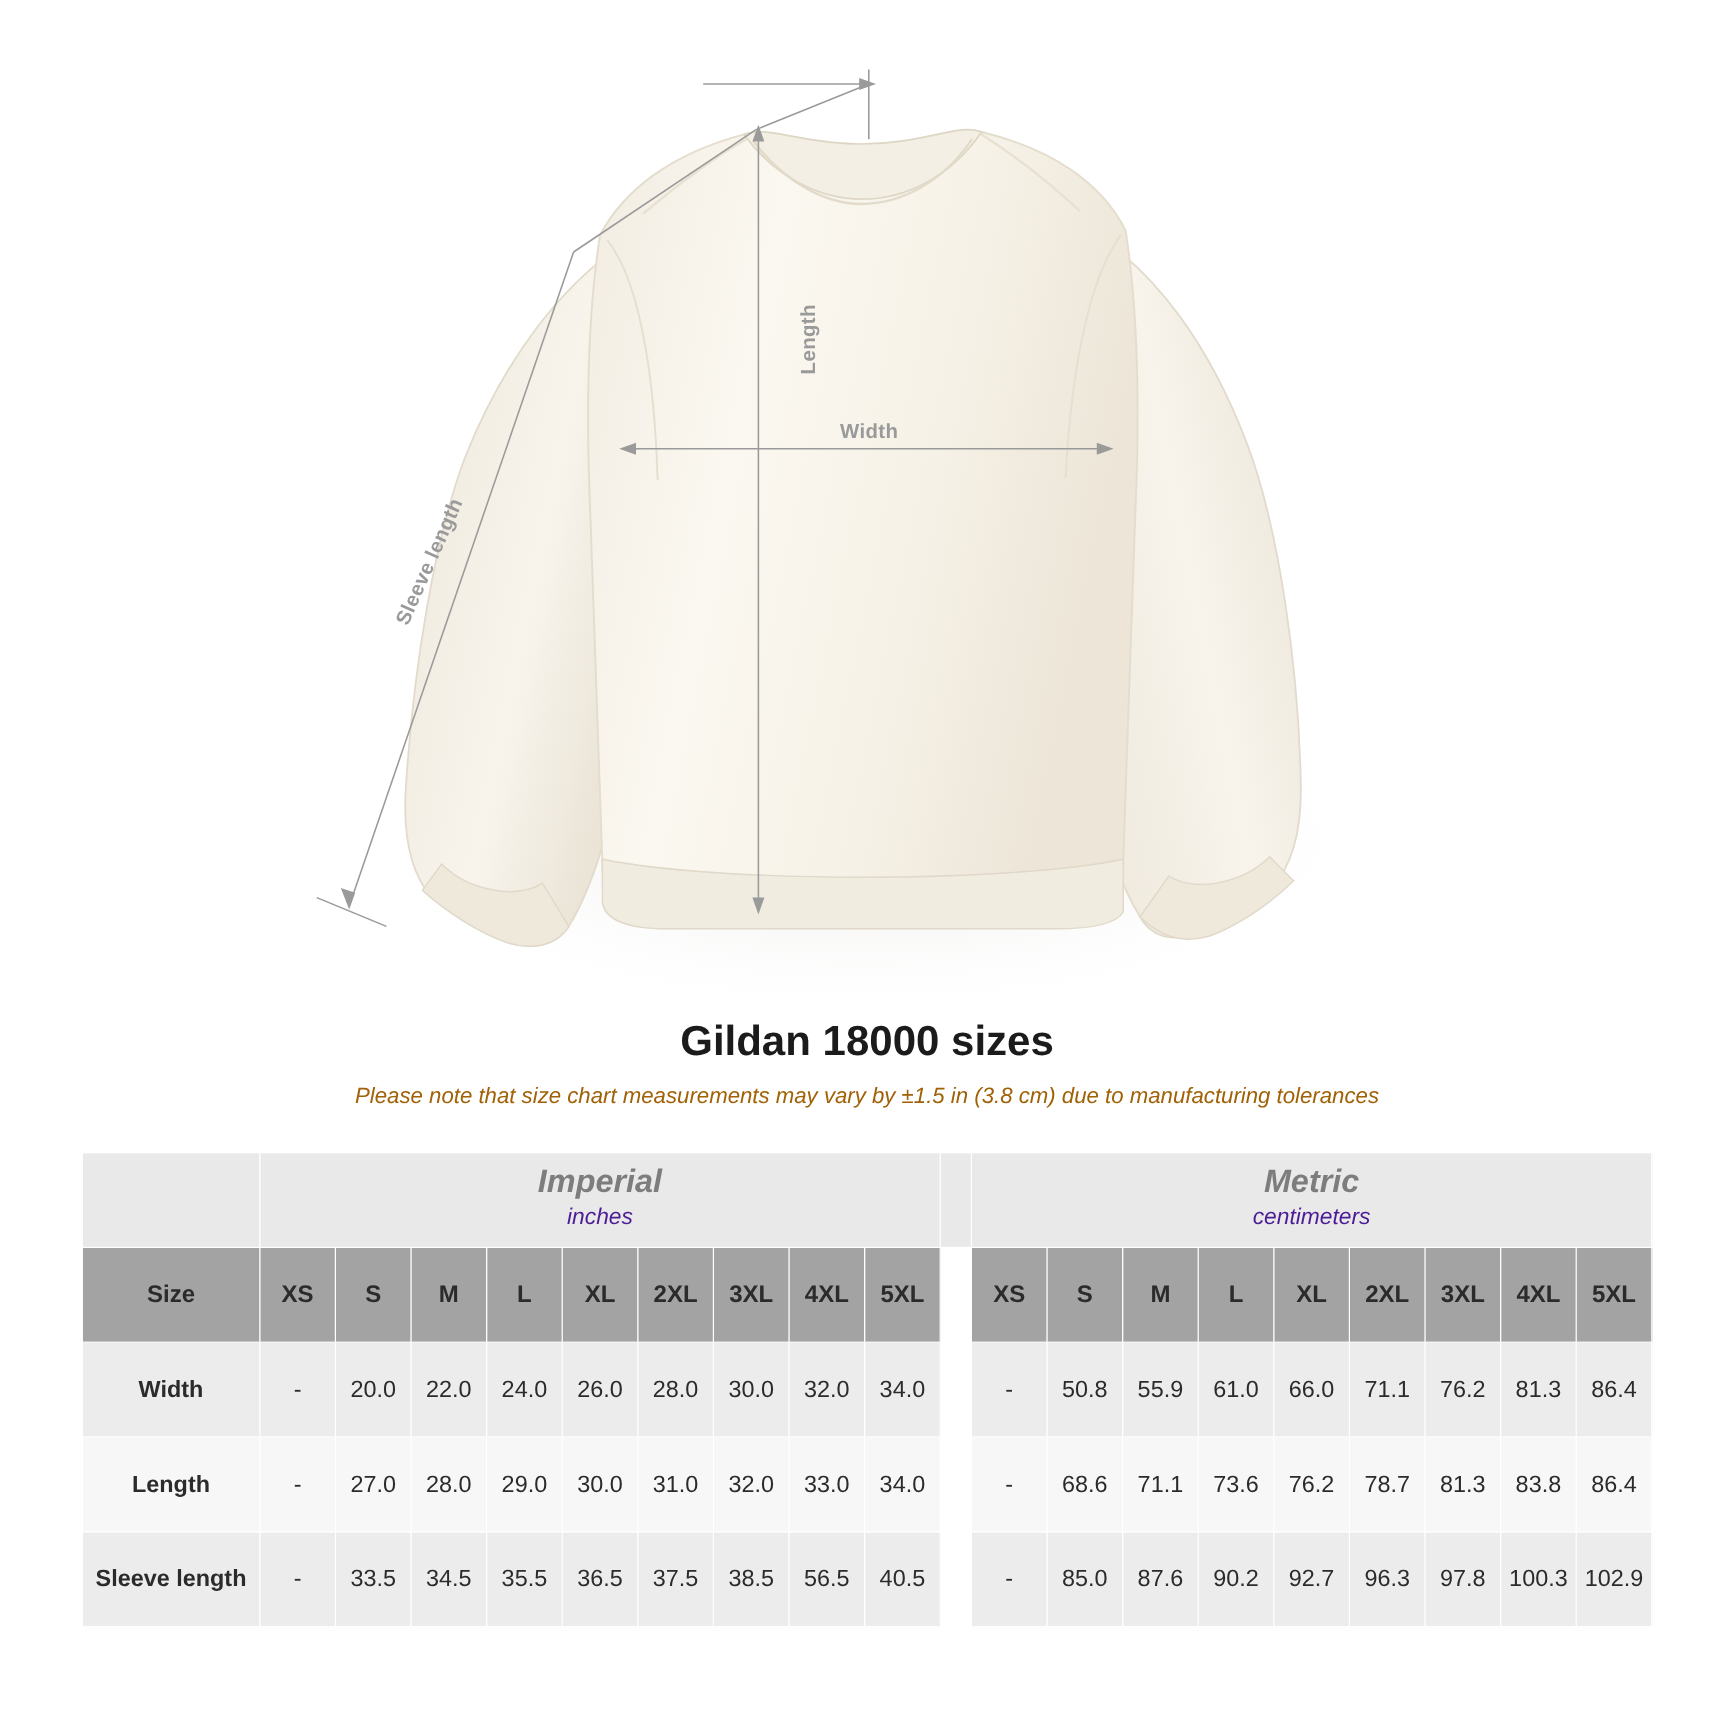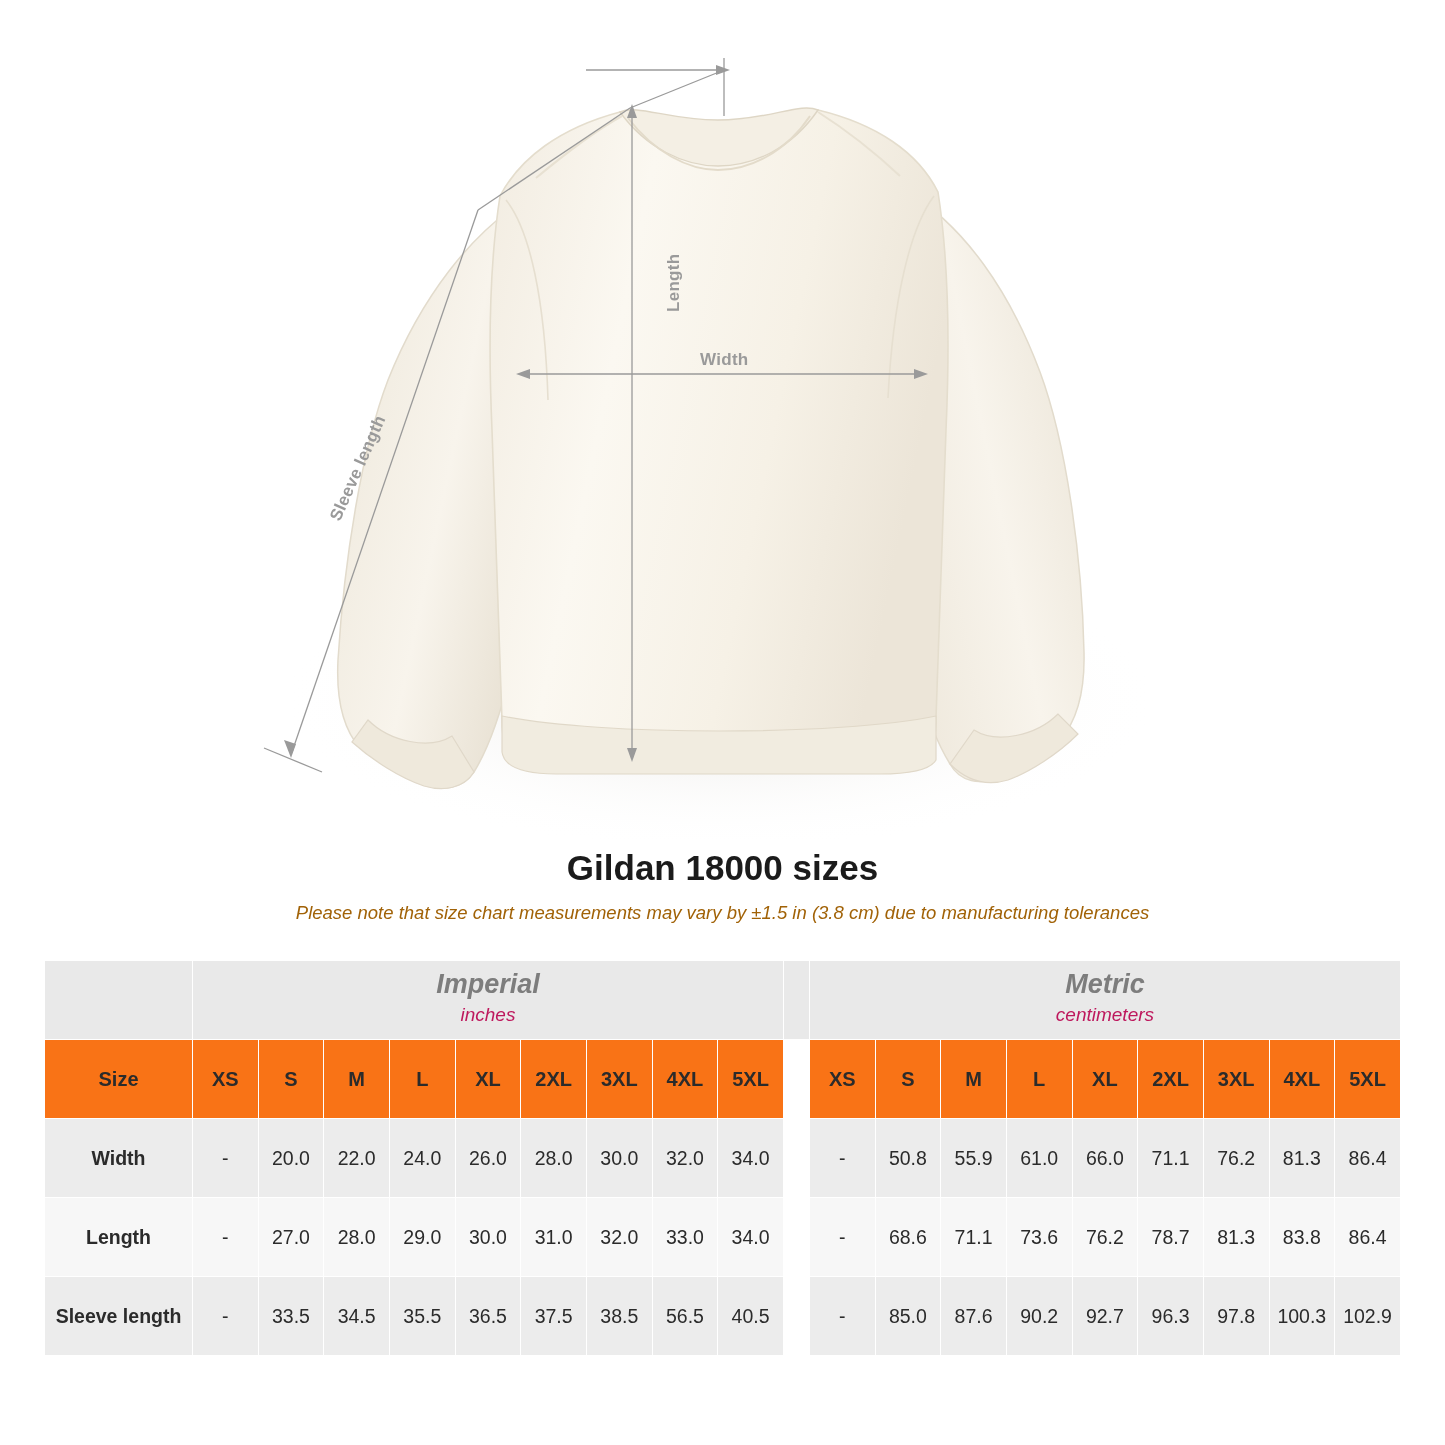--- a/index.html
+++ b/index.html
@@ -63,21 +63,21 @@
   .chart-note {
     font-size: 18.5px;
     font-style: italic;
     color: #a16207;
     margin: 0;
   }
 
   
   .table-wrap {
     margin-top: 36px;
-    padding: 0 44px;
+    padding: 0 68px;
     box-sizing: border-box;
   }
   table.size-table {
     width: 100%;
     border-collapse: collapse;
     table-layout: fixed;
   }
   table.size-table th,
   table.size-table td {
     text-align: center;
@@ -95,31 +95,31 @@
   .unit-head .unit-name {
     font-size: 27px;
     font-style: italic;
     font-weight: bold;
     color: #7d7d7d;
     line-height: 1.15;
   }
   .unit-head .unit-sub {
     font-size: 19px;
     font-style: italic;
-    color: #be185d;
+    color: #4c1d95;
     line-height: 1.6;
   }
   .blank-head {
     background: #e9e9e9;
     border: 1px solid #e9e9e9;
   }
 
   tr.head-row td,
   tr.head-row th {
-    background: #f97316;
+    background: #a3a3a3;
     font-weight: bold;
     font-size: 20px;
     color: #2b2b2b;
   }
   tr.row-alt td {
     background: #ececec;
   }
   tr.row-norm td {
     background: #f7f7f7;
   }

